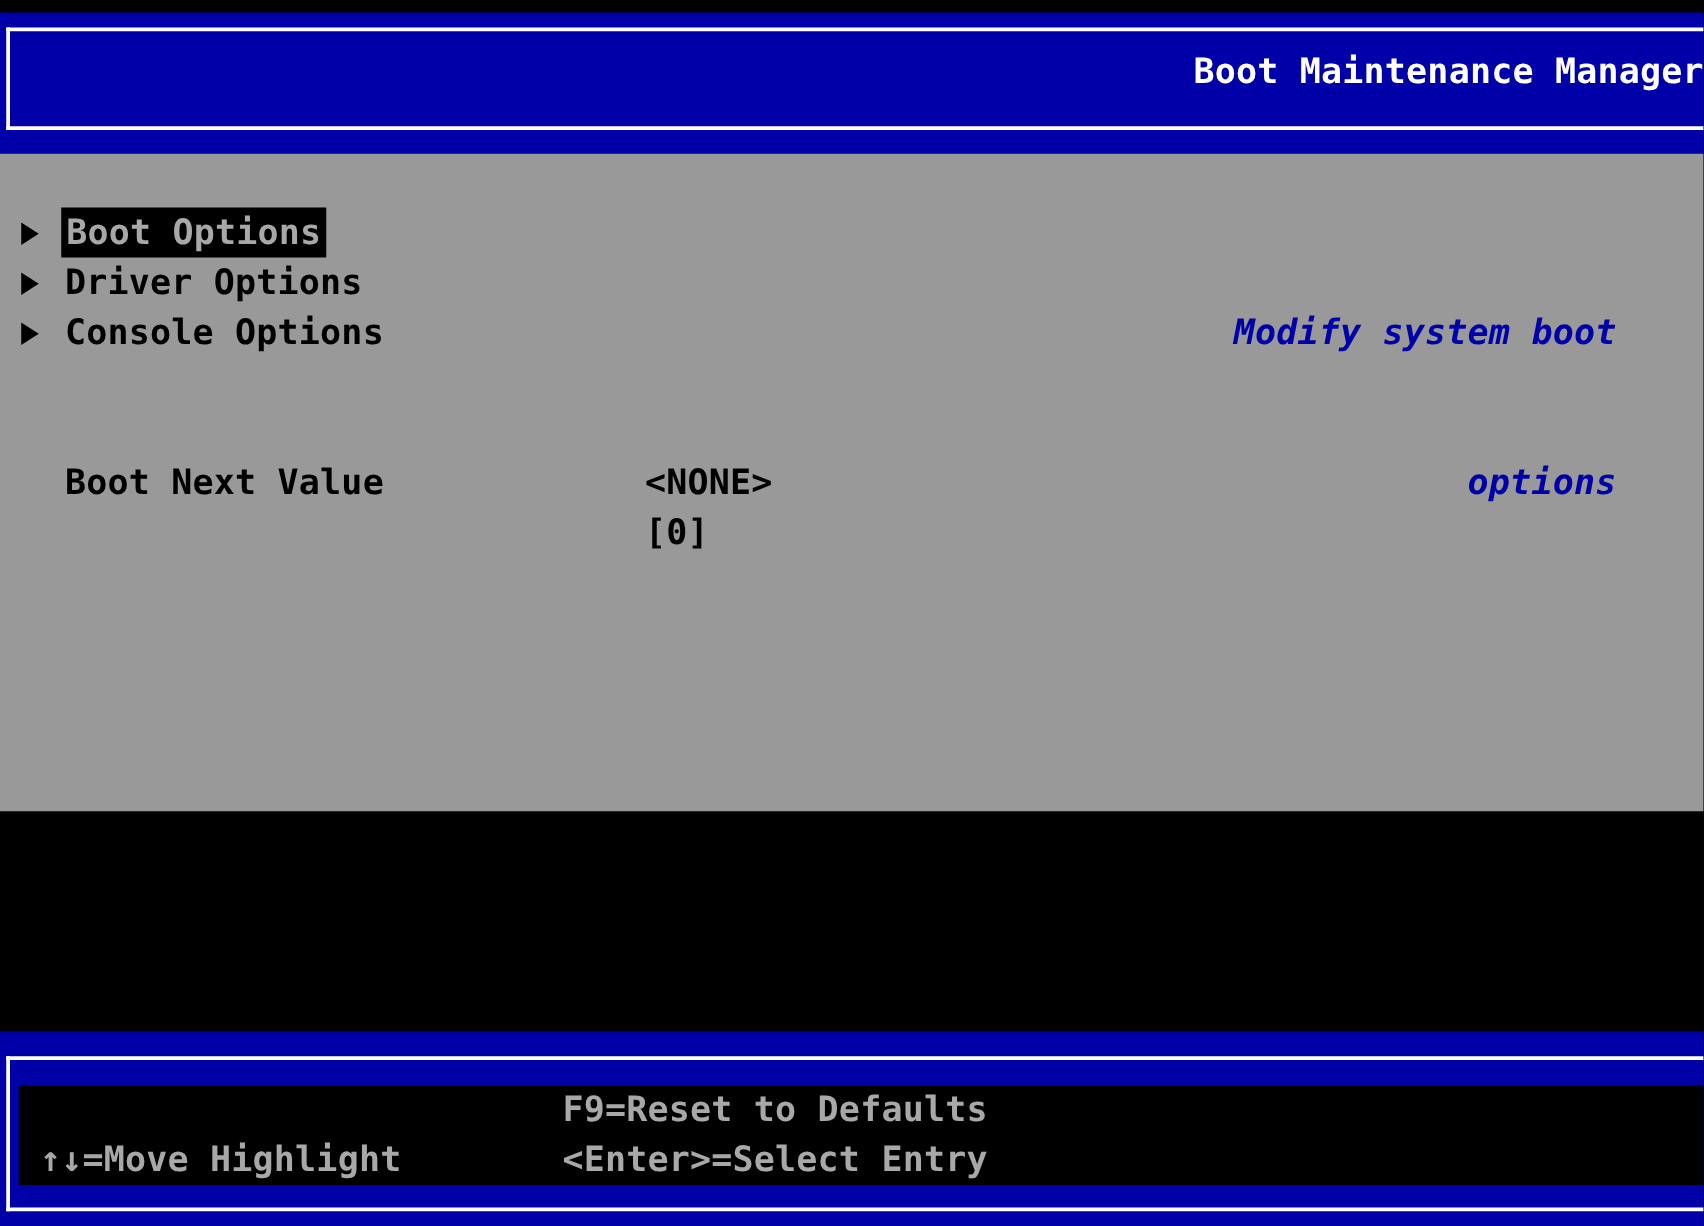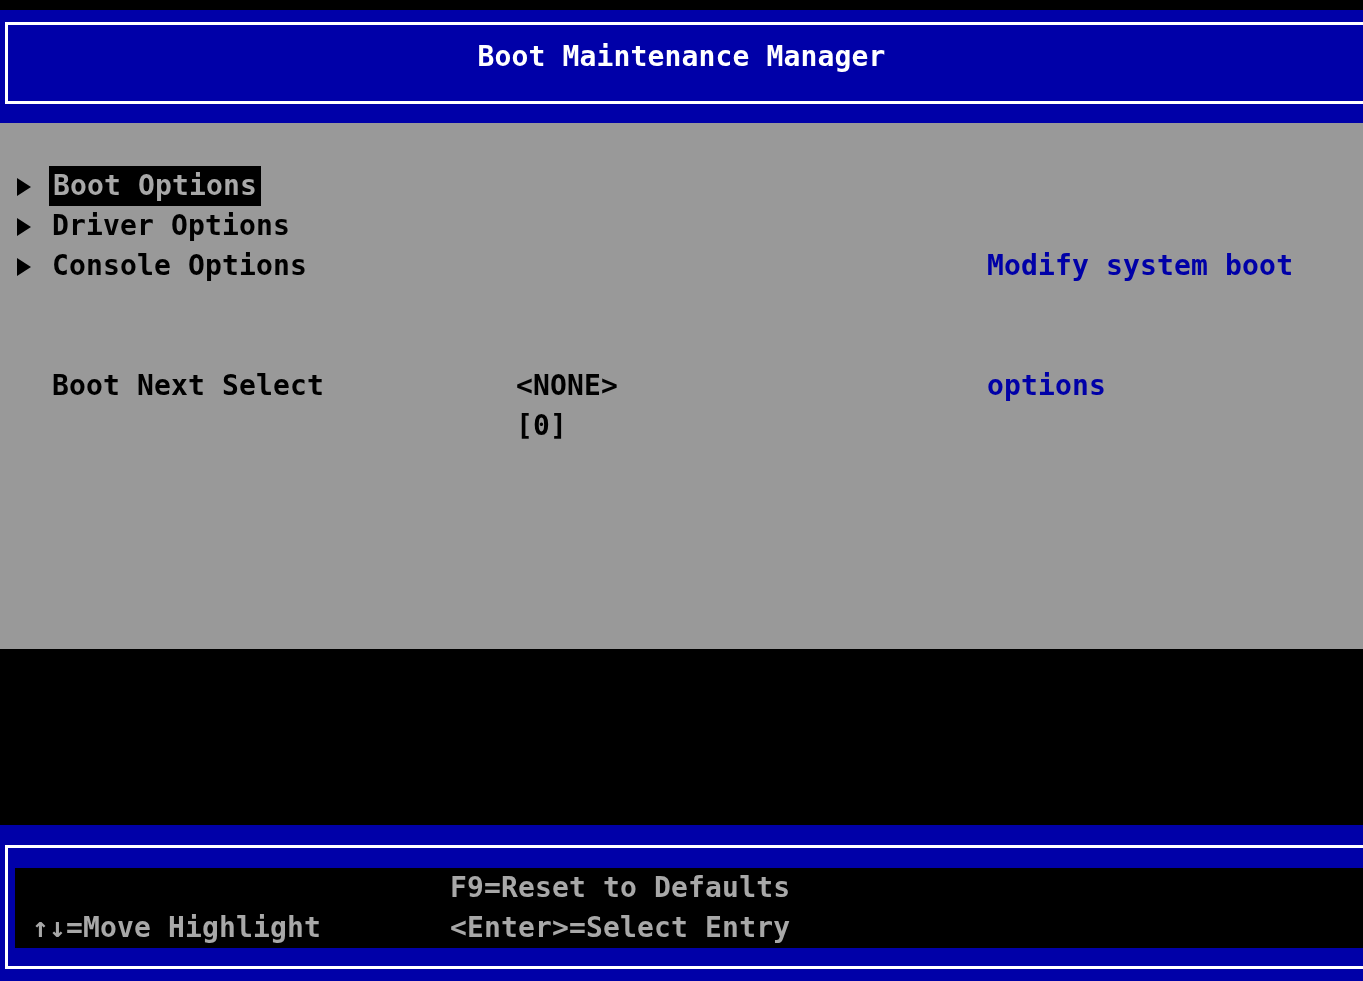--- a/index.html
+++ b/index.html
@@ -34,31 +34,32 @@
     left: 5px; top: 12px;
     width: calc(100% - 5px);
     height: 82px;
     box-sizing: border-box;
     border: 3px solid #FFFFFF;
     border-right: none;
   }
   .title {
     position: absolute;
     left: 0; right: 0; top: 27px;
-    text-align: center;
+    text-align: right;
     color: #FFFFFF;
   }
 
   
   .main {
     position: absolute;
     left: 0; top: 123px;
     width: 100%; height: 526px;
     background: #999999;
     color: #000000;
+    text-align: right;
   }
   .menu-row {
     position: absolute;
     left: 0;
     width: 100%;
     height: 40px;
   }
   .arrow {
     position: absolute;
     left: 17px; top: 12px;
@@ -81,20 +82,21 @@
   .field-value {
     position: absolute;
     left: 516px;
     white-space: pre;
   }
   .help-text {
     position: absolute;
     left: 987px; top: 43px;
     color: #0000A8;
     white-space: pre;
+    font-style: italic;
   }
 
   
   .bottombar {
     position: absolute;
     left: 0; top: 825px;
     width: 100%; height: 156px;
     background: #0000A8;
   }
   .bottombar-border {
@@ -148,21 +150,21 @@
       <span class="menu-label">Driver Options</span>
     </div>
 
     <div class="menu-row" style="top:123px">
       <span class="arrow"></span>
       <span class="menu-label">Console Options</span>
     </div>
 
 
     <div class="menu-row" style="top:243px">
-      <span class="menu-label">Boot Next Select</span>
+      <span class="menu-label">Boot Next Value</span>
       <span class="field-value">&lt;NONE&gt;</span>
     </div>
 
     <div class="menu-row" style="top:283px">
       <span class="field-value">[0]</span>
     </div>
 
     <div class="help-text">
       <div>Modify system boot</div>
       <div>options</div>

